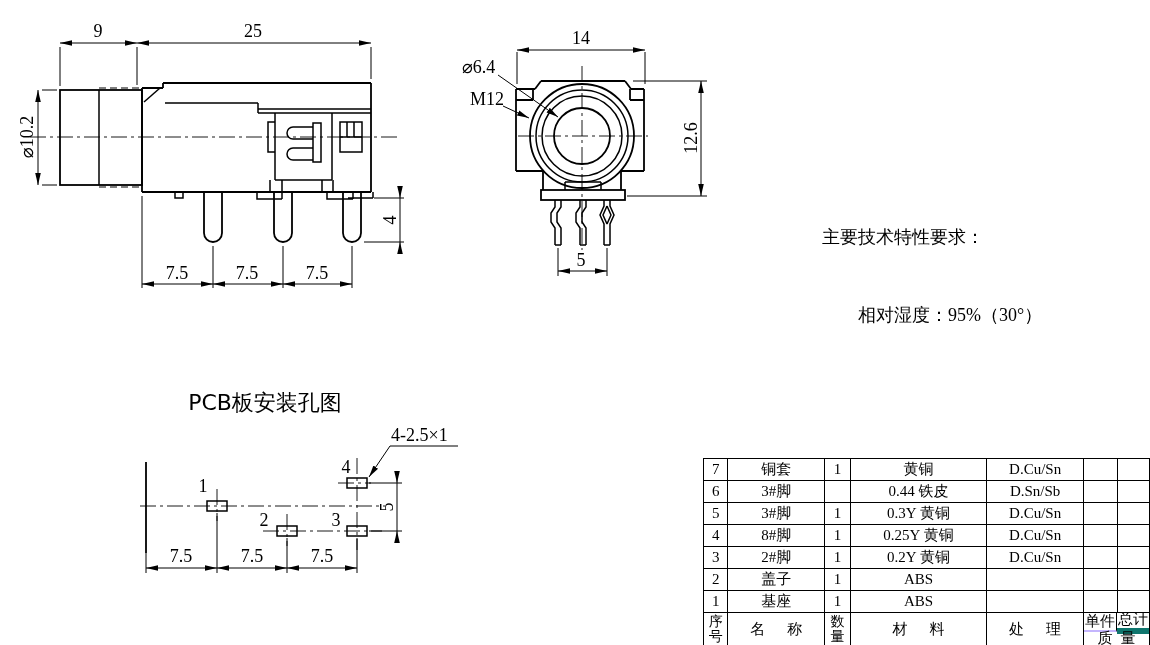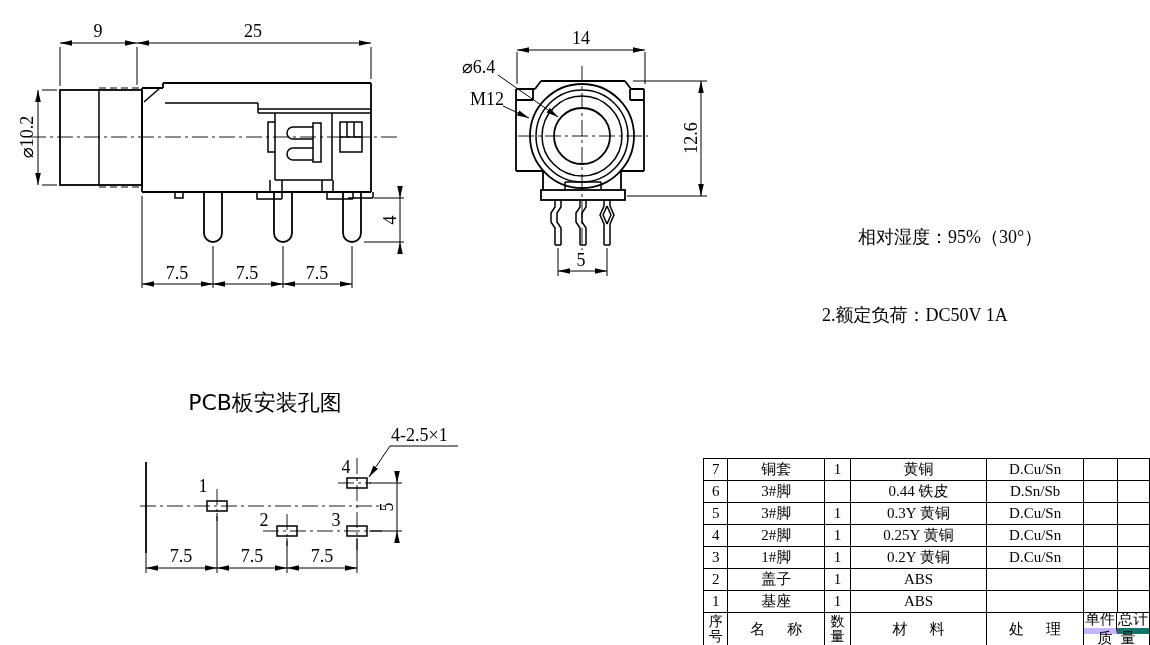--- a/index.html
+++ b/index.html
@@ -22,21 +22,21 @@
   .ptable{position:absolute;left:703px;top:458px;border-collapse:collapse;table-layout:fixed;
           font-family:"Liberation Serif",serif;font-size:15px;color:#000;}
   .ptable td{border:1px solid #000;text-align:center;vertical-align:middle;padding:0;
              height:21px;overflow:hidden;white-space:nowrap;}
   .ptable tr.hrow td{height:32px;}
   .stack span{display:block;line-height:15px;font-size:14px;}
   .sp2{letter-spacing:22px;text-indent:22px;}
   .wcell{padding:0;}
   .wg{display:grid;grid-template-columns:33px 1fr;grid-template-rows:18px 1fr;height:32px;
       align-items:center;}
-  .wu{border-right:1px solid #000;border-bottom:6px solid #c4b5fd;height:100%;line-height:18px;}
+  .wu{border-right:1px solid #000;border-bottom:2px solid #c4b5fd;height:100%;line-height:18px;}
   .wt{border-bottom:6px solid #0f766e;height:100%;line-height:18px;}
   .wm{grid-column:1/3;letter-spacing:8px;text-indent:8px;line-height:13px;}
 </style>
 </head>
 <body>
 
 <div id="page">
 
 <svg width="1150" height="645" viewBox="0 0 1150 645">
   <defs>
@@ -171,22 +171,22 @@
       <line class="d" x1="217" y1="568" x2="287" y2="568" marker-start="url(#arr)" marker-end="url(#arr)"></line>
       <line class="d" x1="287" y1="568" x2="357" y2="568" marker-start="url(#arr)" marker-end="url(#arr)"></line>
       <text class="dt" x="181" y="562" text-anchor="middle">7.5</text>
       <text class="dt" x="252" y="562" text-anchor="middle">7.5</text>
       <text class="dt" x="322" y="562" text-anchor="middle">7.5</text>
     </g>
   </g>
 </svg>
 
 <div class="specs">
+  <div>主要技术特性要求：</div>
   <div>　　相对湿度：95%（30°）</div>
-  <div>2.额定负荷：DC50V 1A</div>
   
   
   
   
 </div>
 
 <table class="ptable">
   <colgroup>
     <col style="width:30px">
         <col style="width:77px">
@@ -219,30 +219,30 @@
       <td>5</td>
       <td>3#脚</td>
       <td>1</td>
       <td>0.3Y 黄铜</td>
       <td>D.Cu/Sn</td>
       <td></td>
       <td></td>
     </tr>
     <tr>
       <td>4</td>
+      <td>8#脚</td>
+      <td>1</td>
+      <td>0.25Y 黄铜</td>
+      <td>D.Cu/Sn</td>
+      <td></td>
+      <td></td>
+    </tr>
+    <tr>
+      <td>3</td>
       <td>2#脚</td>
-      <td>1</td>
-      <td>0.25Y 黄铜</td>
-      <td>D.Cu/Sn</td>
-      <td></td>
-      <td></td>
-    </tr>
-    <tr>
-      <td>3</td>
-      <td>1#脚</td>
       <td>1</td>
       <td>0.2Y 黄铜</td>
       <td>D.Cu/Sn</td>
       <td></td>
       <td></td>
     </tr>
     <tr>
       <td>2</td>
       <td>盖子</td>
       <td>1</td>

